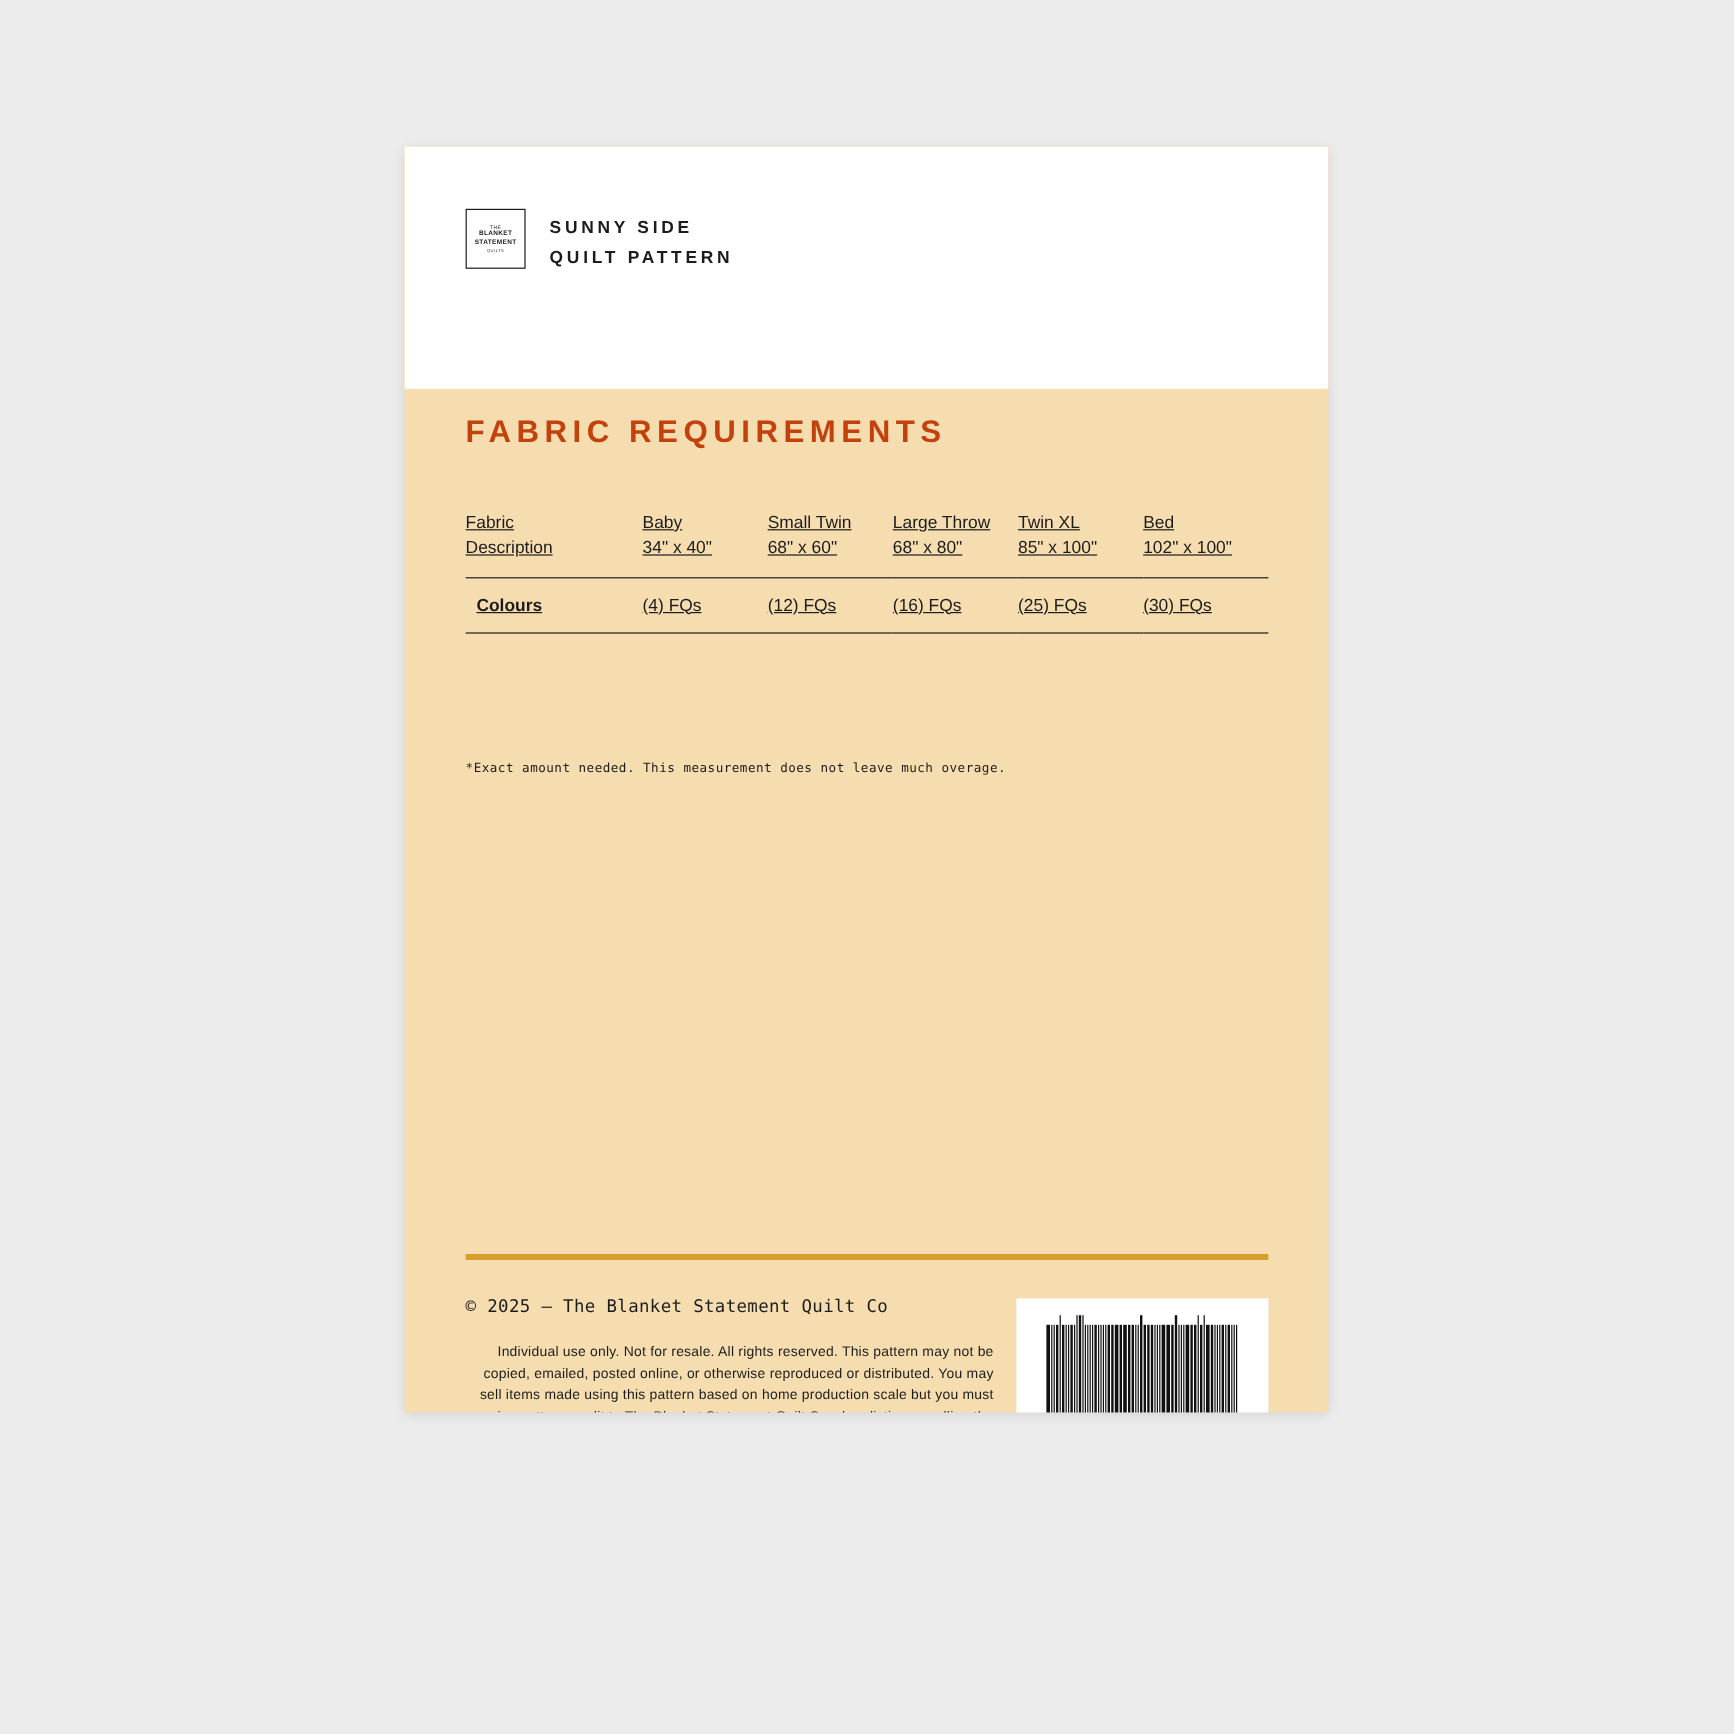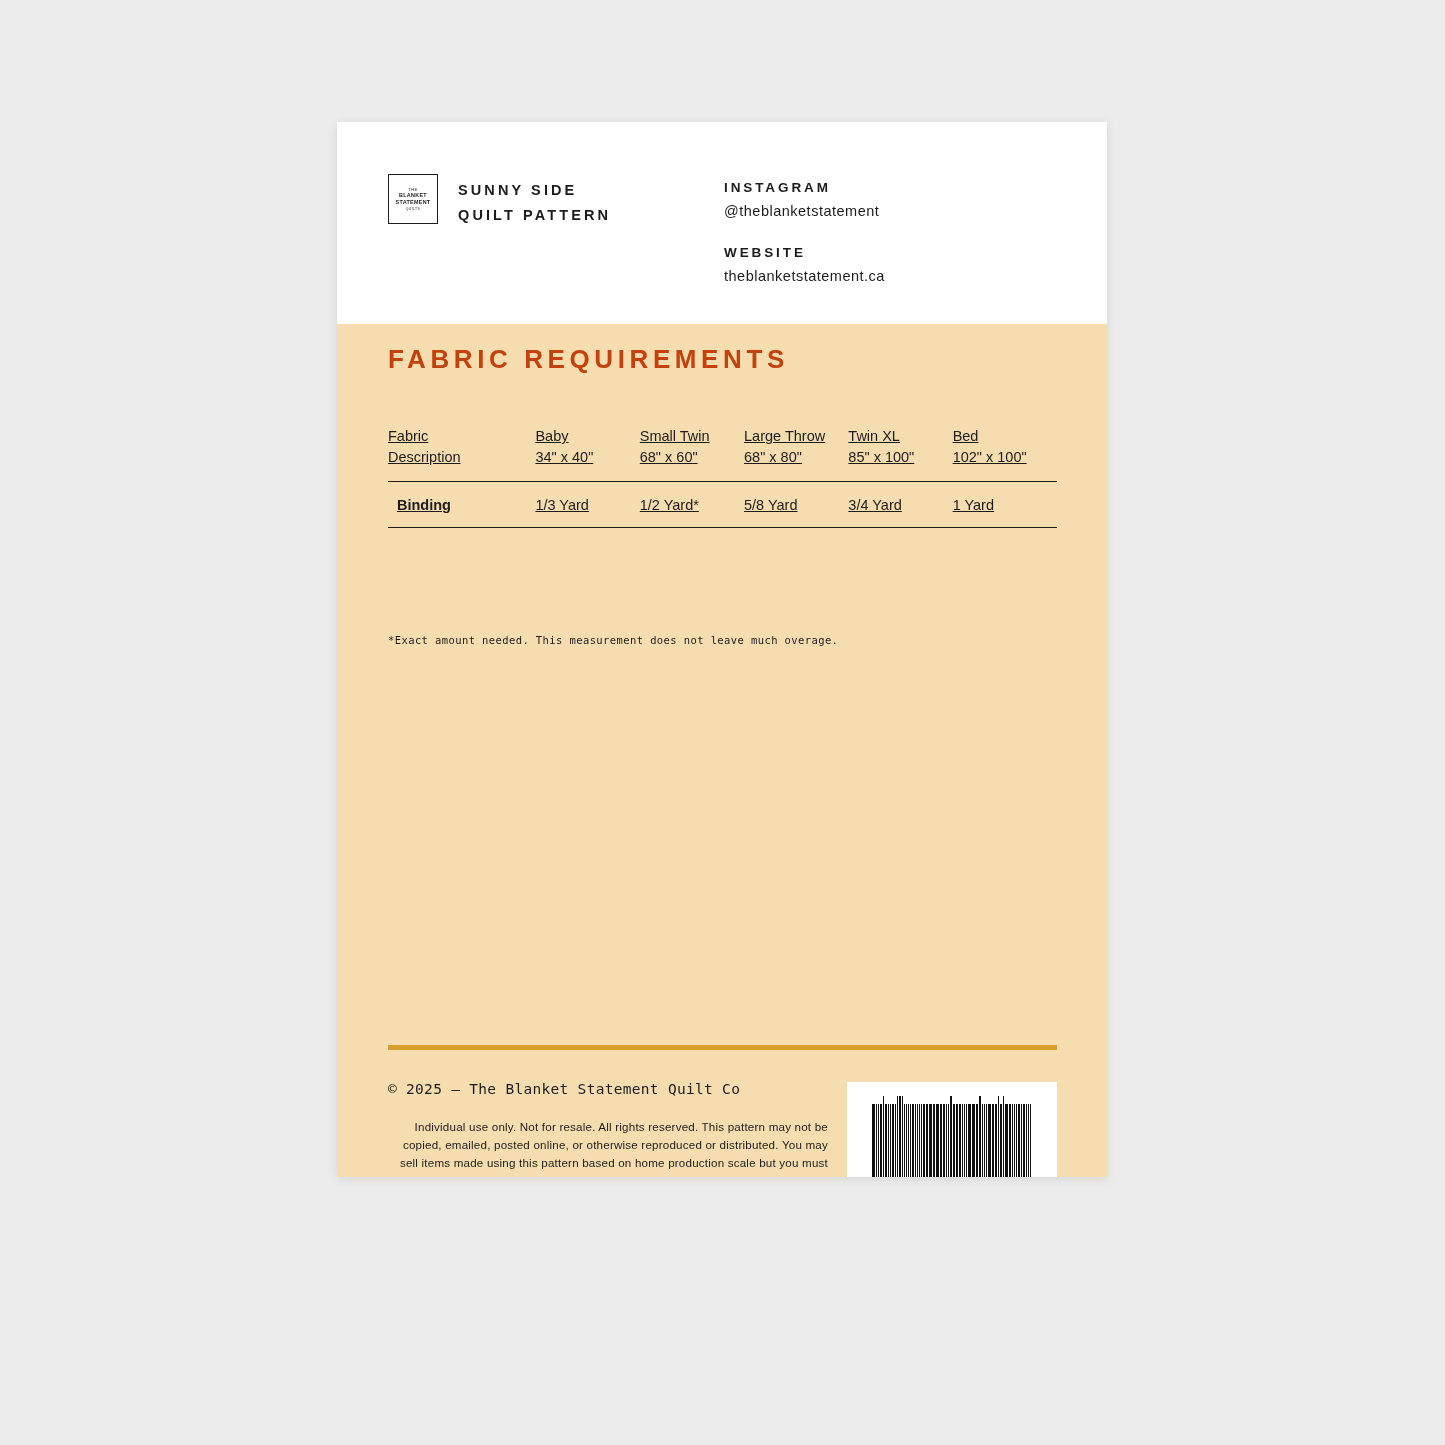--- a/index.html
+++ b/index.html
@@ -227,26 +227,20 @@
       <span class="l2">BLANKET</span>
       <span class="l2">STATEMENT</span>
       <span class="l3">QUILTS</span>
     </div>
 
     <div class="pattern-title">
       <div>SUNNY SIDE</div>
       <div>QUILT PATTERN</div>
     </div>
 
-    <div class="contact">
-      <div class="label">INSTAGRAM</div>
-      <div class="value">@theblanketstatement</div>
-      <div class="label">WEBSITE</div>
-      <div class="value last">theblanketstatement.ca</div>
-    </div>
   </div>
 
   <div class="section-title">FABRIC REQUIREMENTS</div>
 
   <table class="req">
     <thead>
       <tr>
         <th class="col-desc">
           <span>Fabric</span>
           <span class="dim">Description</span>
@@ -268,26 +262,26 @@
           <span class="dim">85" x 100"</span>
         </th>
         <th class="col-v">
           <span>Bed</span>
           <span class="dim">102" x 100"</span>
         </th>
       </tr>
     </thead>
     <tbody>
       <tr>
-        <td class="rowlabel">Binding</td>
-        <td>1/3 Yard</td>
-        <td>1/2 Yard*</td>
-        <td>5/8 Yard</td>
-        <td>3/4 Yard</td>
-        <td>1 Yard</td>
+        <td class="rowlabel">Colours</td>
+        <td>(4) FQs</td>
+        <td>(12) FQs</td>
+        <td>(16) FQs</td>
+        <td>(25) FQs</td>
+        <td>(30) FQs</td>
       </tr>
     </tbody>
   </table>
 
   <div class="footnote">*Exact amount needed. This measurement does not leave much overage.</div>
 
   <div class="rule"></div>
 
   <div class="copyright">© 2025 – The Blanket Statement Quilt Co</div>
   <div class="legal">Individual use only. Not for resale. All rights reserved. This pattern may not be copied, emailed, posted online, or otherwise reproduced or distributed. You may sell items made using this pattern based on home production scale but you must give pattern credit to The Blanket Statement Quilt Co when listing or selling the final product.</div>

